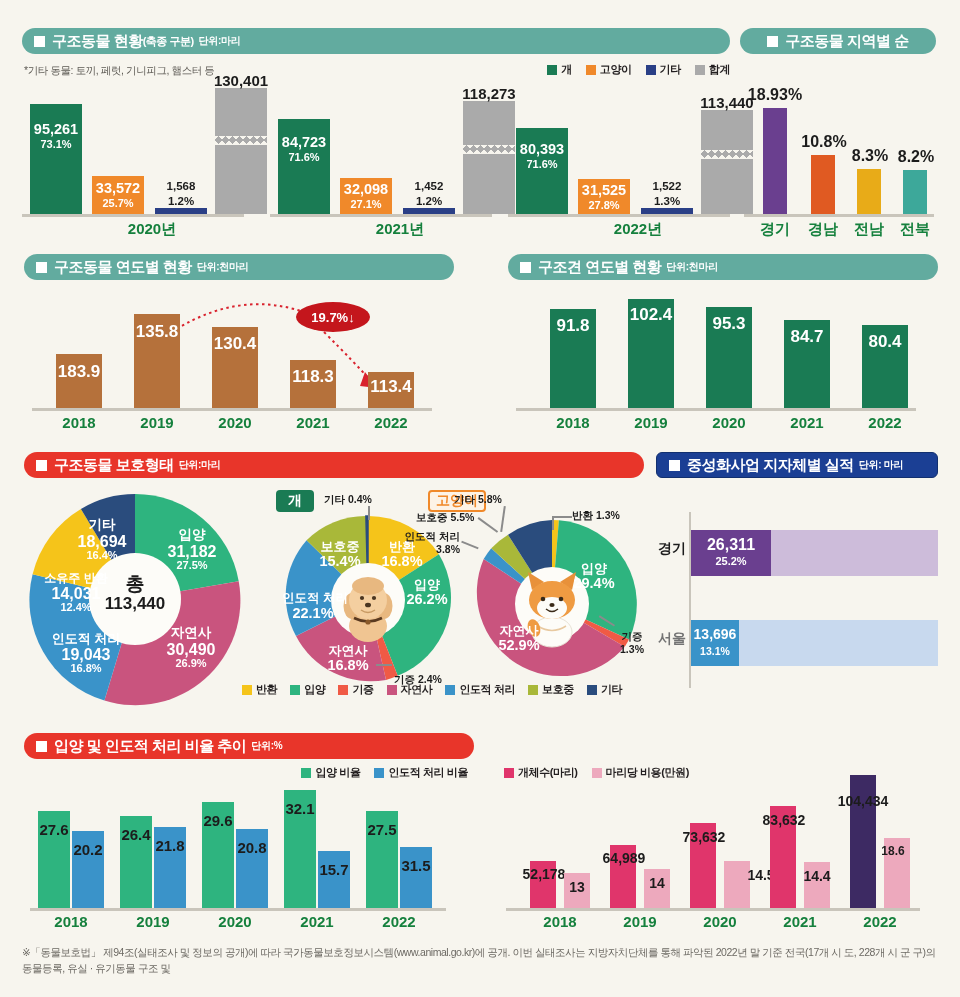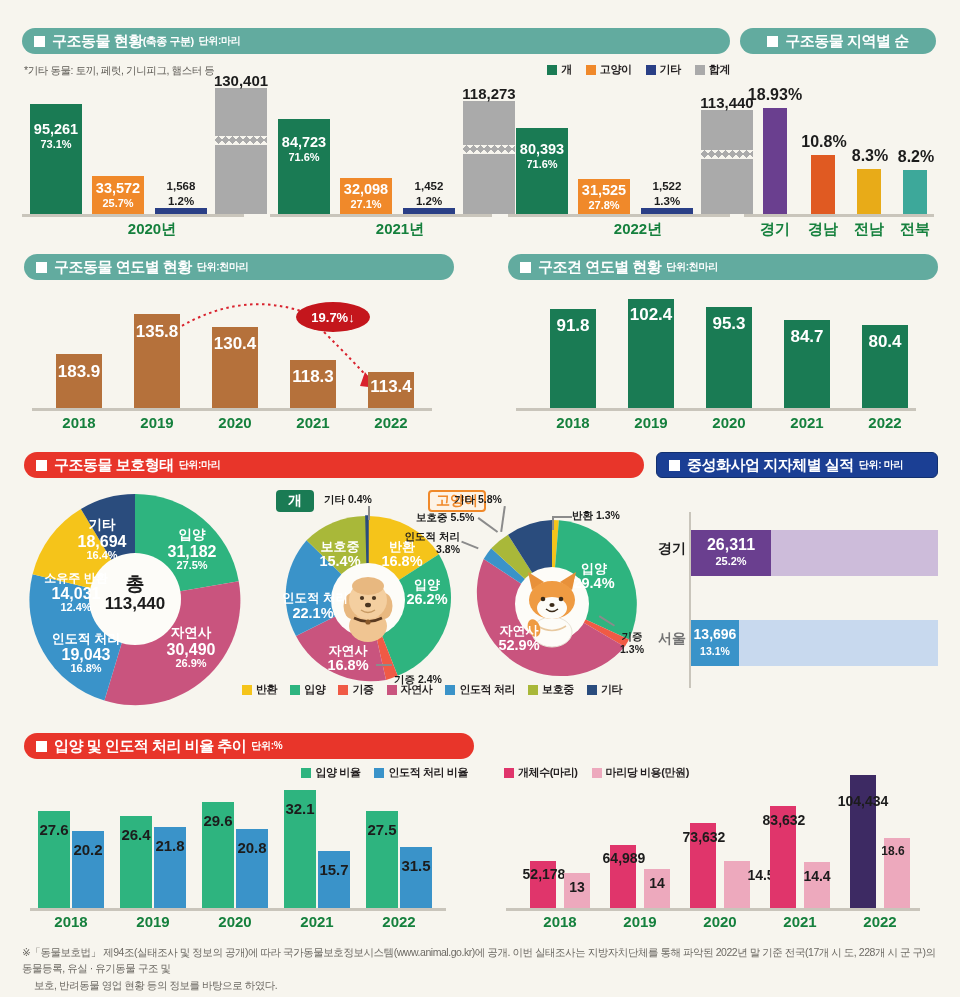--- a/index.html
+++ b/index.html
@@ -716,14 +716,13 @@
     <span>104,434</span></div>
   <div class="bar" style="left:384px; top:105px; width:26px; height:70px; background:#eda9bd;"></div>
   <div class="val-out" style="left:360px; top:111px; width:42px; font-size:12px;margin-left:12px;">
     <span>18.6</span></div>
   <div class="yearlabel" style="left:350px; top:180px; width:60px;">
     <span>2022</span></div>
 </div>
 
 <div class="footnote">
   <span>※「동물보호법」 제94조(실태조사 및 정보의 공개)에 따라 국가동물보호정보시스템(www.animal.go.kr)에 공개. 이번 실태조사는 지방자치단체를 통해 파악된 2022년 말 기준 전국(17개 시 도, 228개 시 군 구)의 동물등록, 유실 · 유기동물 구조 및</span>
-  <span class="ind">보호, 반려동물 영업 현황 등의 정보를 바탕으로 하였다.</span>
 </div>
 
 </body></html>

